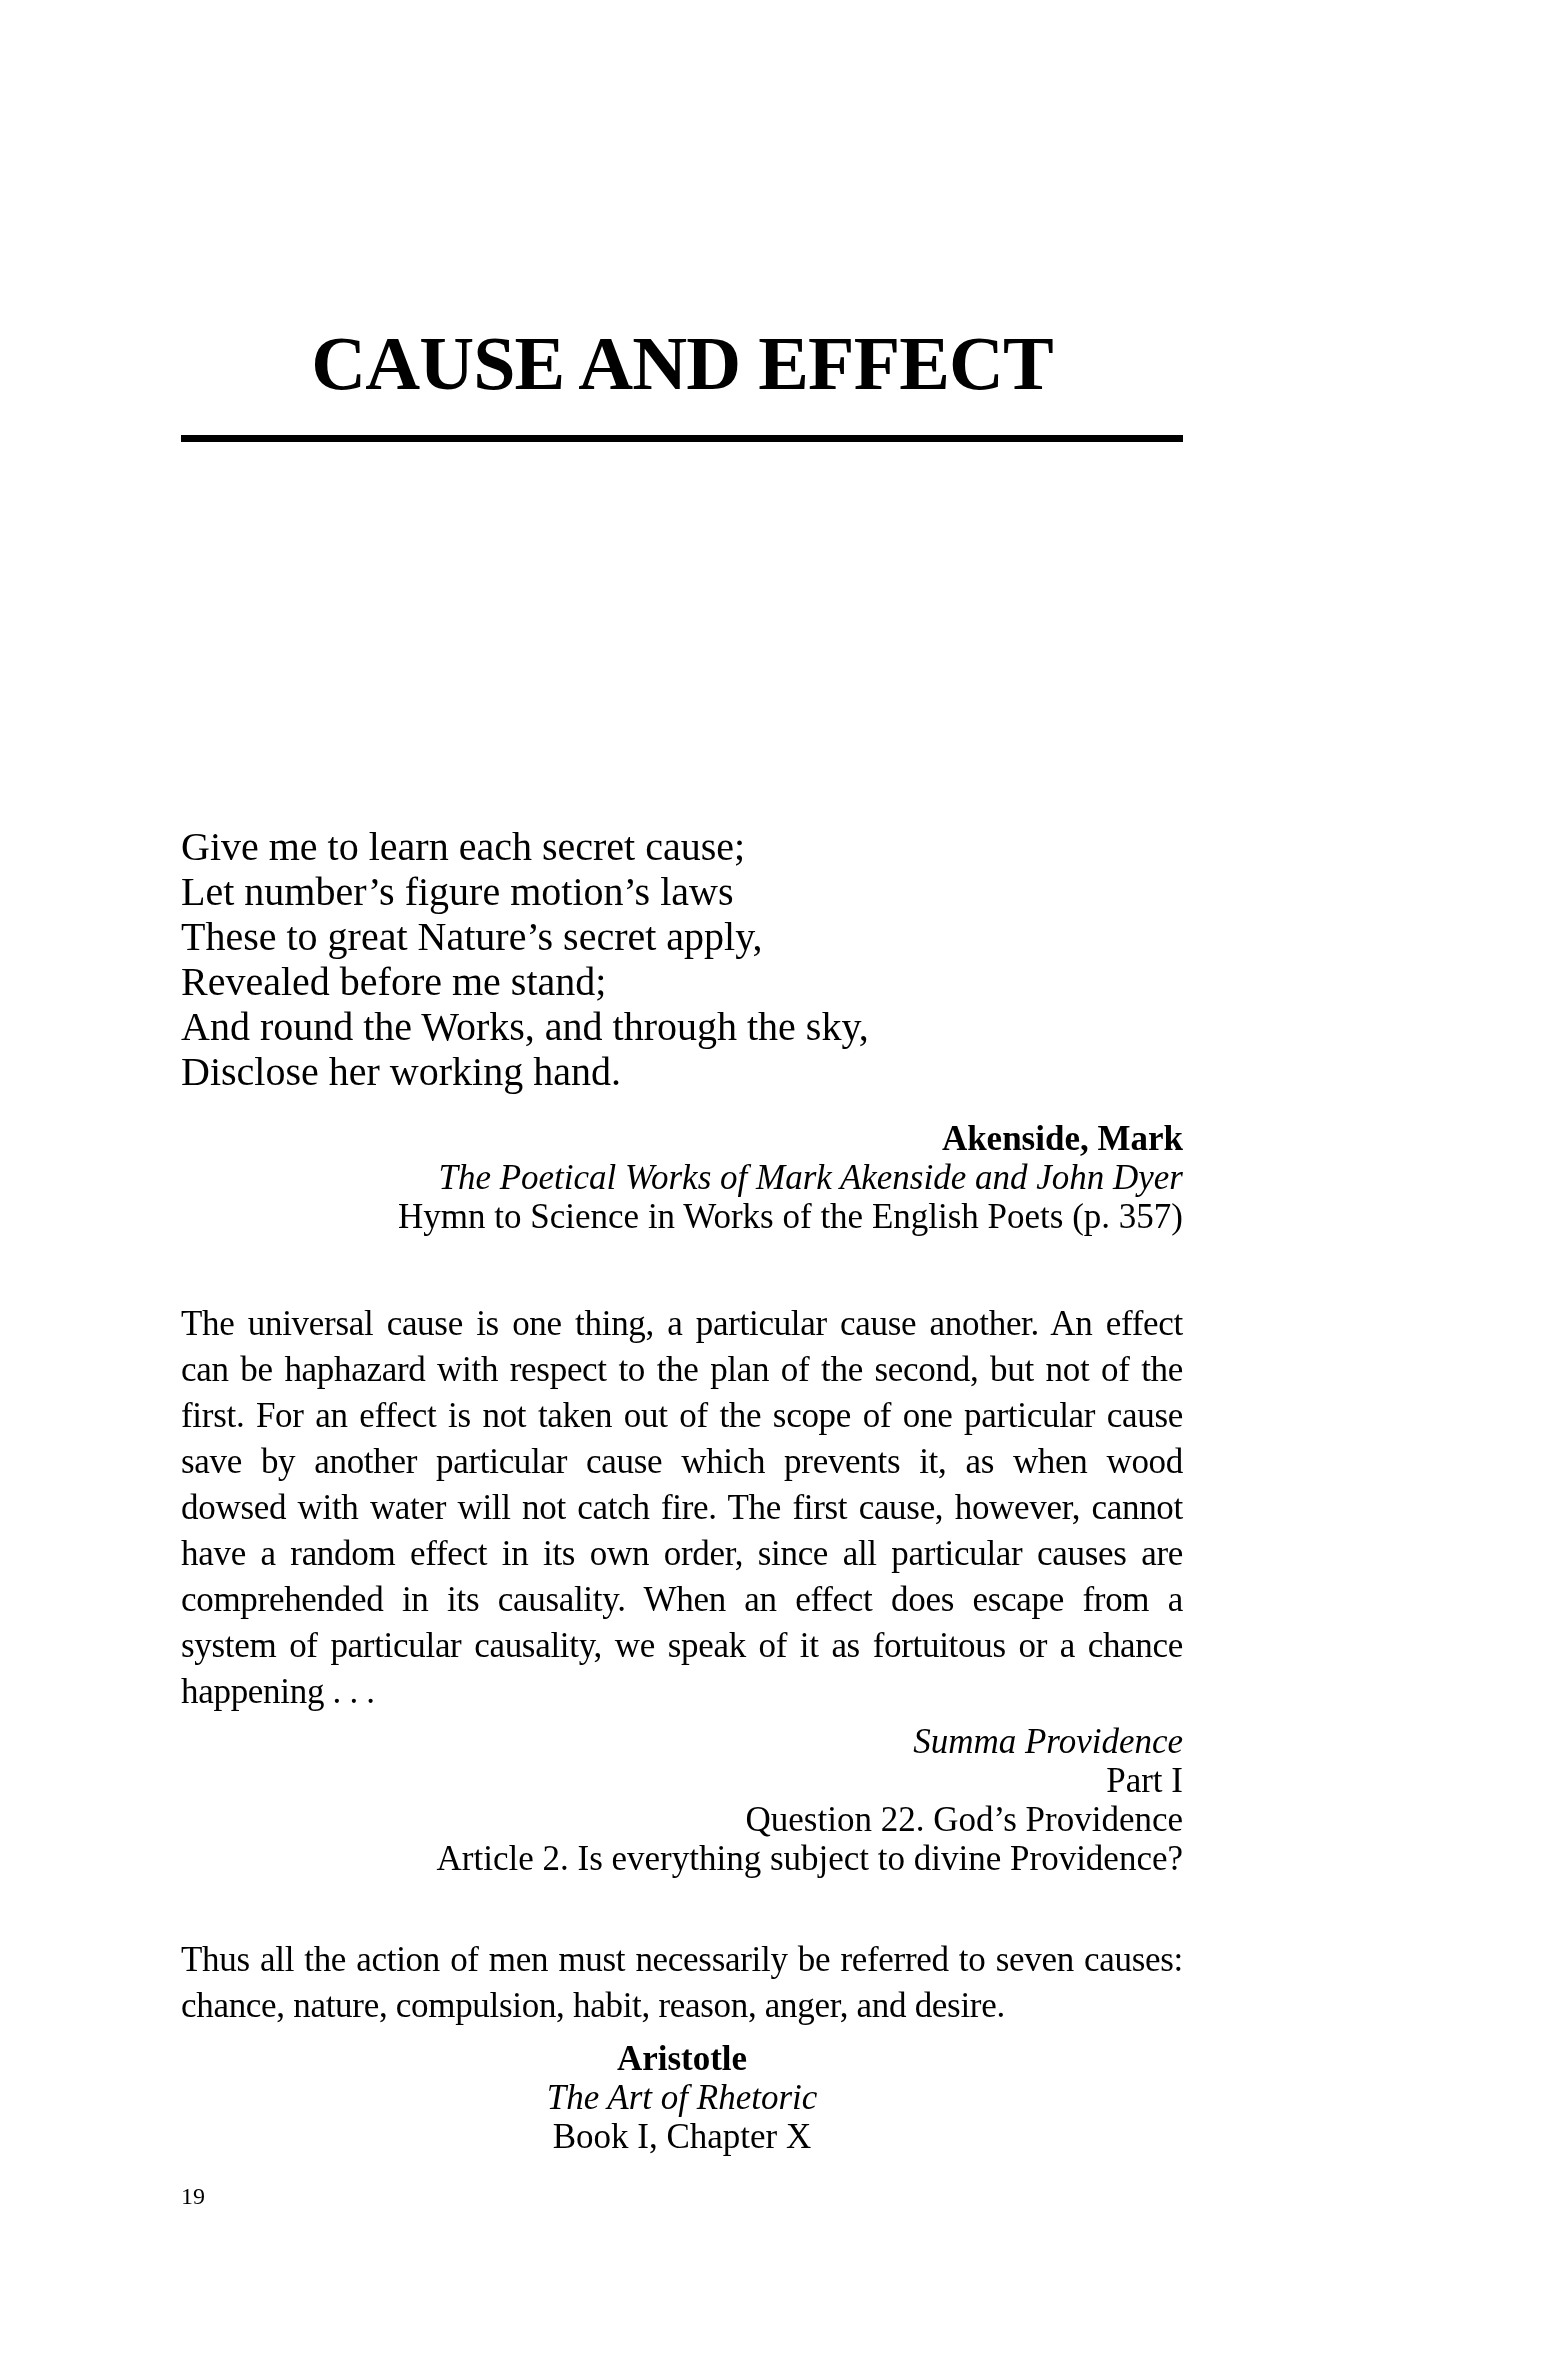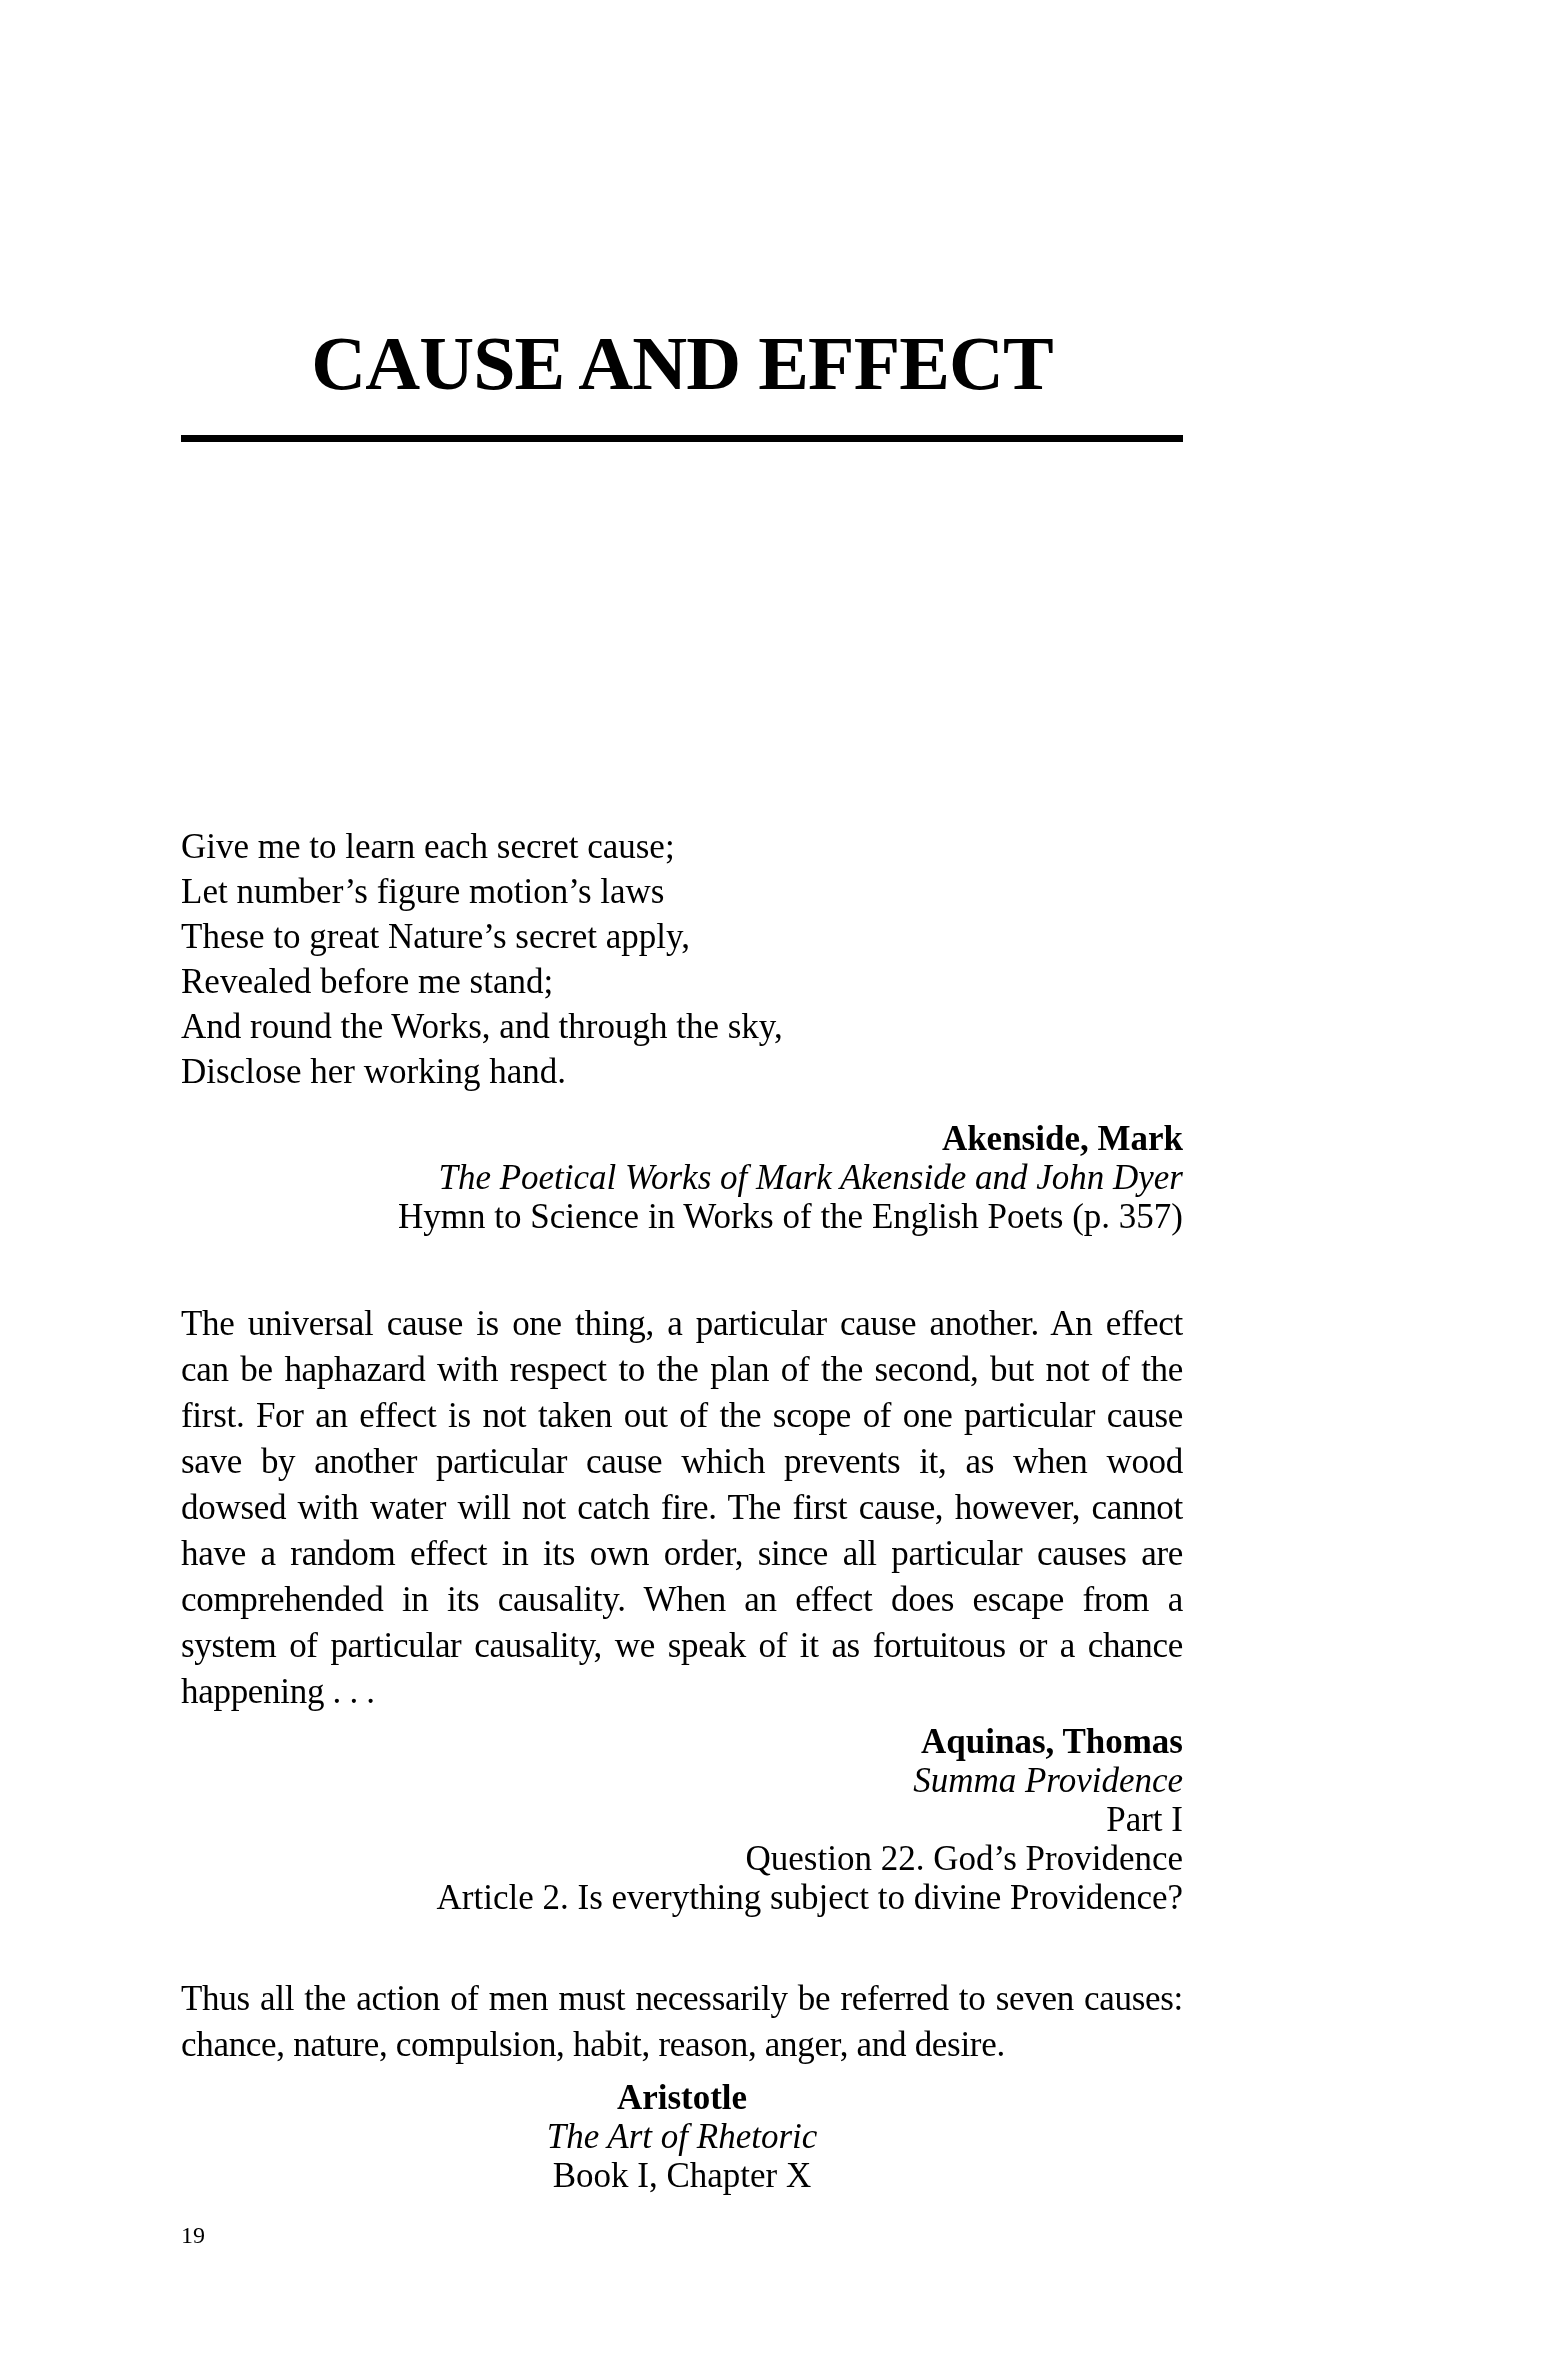--- a/index.html
+++ b/index.html
@@ -25,21 +25,21 @@
   }
   .rule {
     margin: 34px 0 0 0;
     height: 6.9px;
     width: 100%;
     background: #000000;
     border: none;
   }
   .poem {
     margin-top: 382px;
-    font-size: 35px;
+    font-size: 40px;
     line-height: 45px;
   }
   .poem-line { white-space: nowrap; }
   .attribution {
     text-align: right;
     font-size: 35px;
     line-height: 39px;
   }
   .attribution .author { font-weight: bold; }
   .attribution .work { font-style: italic; }
@@ -81,21 +81,20 @@
     <div class="attribution attr-1">
       <div class="author">Akenside, Mark</div>
       <div class="work">The Poetical Works of Mark Akenside and John Dyer</div>
       <div class="detail">Hymn to Science in Works of the English Poets (p. 357)</div>
     </div>
   </section>
 
   <section>
     <p class="prose">The universal cause is one thing, a particular cause another. An effect can be haphazard with respect to the plan of the second, but not of the first. For an effect is not taken out of the scope of one particular cause save by another particular cause which prevents it, as when wood dowsed with water will not catch fire. The first cause, however, cannot have a random effect in its own order, since all particular causes are comprehended in its causality. When an effect does escape from a system of particular causality, we speak of it as fortuitous or a chance happening . . .</p>
     <div class="attribution attr-2">
-      <div class="author">Aquinas, Thomas</div>
       <div class="work">Summa Providence</div>
       <div class="detail">Part I</div>
       <div class="detail">Question 22. God’s Providence</div>
       <div class="detail">Article 2. Is everything subject to divine Providence?</div>
     </div>
   </section>
 
   <section>
     <p class="prose prose-2">Thus all the action of men must necessarily be referred to seven causes: chance, nature, compulsion, habit, reason, anger, and desire.</p>
     <div class="attribution attr-3">

